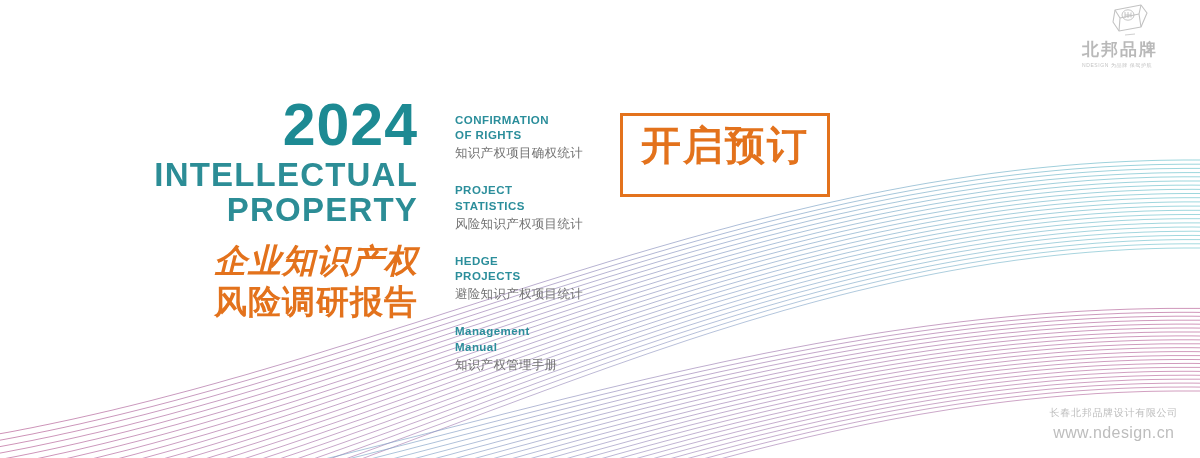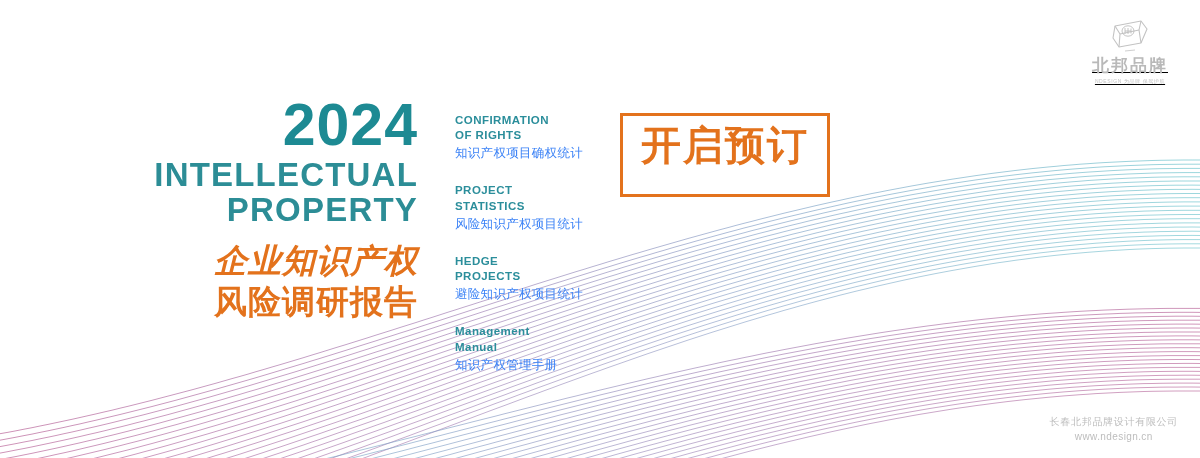--- a/index.html
+++ b/index.html
@@ -79,21 +79,21 @@
     font-size: 11.5px;
     line-height: 1.32;
     font-weight: bold;
     color: #2b8e9b;
     letter-spacing: 0.45px;
     white-space: pre-line;
   }
   .feat-cn {
     font-size: 12.5px;
     line-height: 1.45;
-    color: #3b82f6;
+    color: #737373;
     letter-spacing: 0.3px;
     margin-top: 1px;
   }
 
   
   #cta-box {
     position: absolute;
     left: 620px;
     top: 113px;
     padding: 9px 18px 29px 18px;
@@ -106,25 +106,24 @@
     line-height: 1;
     font-weight: bold;
     color: #e3721c;
     letter-spacing: 2px;
   }
 
   
   #logo {
     position: absolute;
     right: 22px;
-    top: 16px;
+    top: 0;
     width: 96px;
-    text-align: center;
-    z-index: 5;
-    text-decoration: underline;
+    text-align: left;
+    z-index: 5;
   }
   #logo-mark { display: block; margin: 0 auto; }
   #logo-name {
     font-size: 17px;
     font-weight: bold;
     color: #b9b9b9;
     letter-spacing: 2px;
     line-height: 1.1;
     margin-top: 1px;
   }
@@ -144,21 +143,21 @@
     text-align: center;
     z-index: 5;
   }
   #footer-company {
     font-size: 10px;
     color: #bdbdbd;
     letter-spacing: 0.7px;
     line-height: 1.45;
   }
   #footer-url {
-    font-size: 10px;
+    font-size: 16px;
     color: #bdbdbd;
     letter-spacing: 0.4px;
     line-height: 1.45;
   }
 </style>
 </head>
 <body>
 
 <div id="poster">
 

